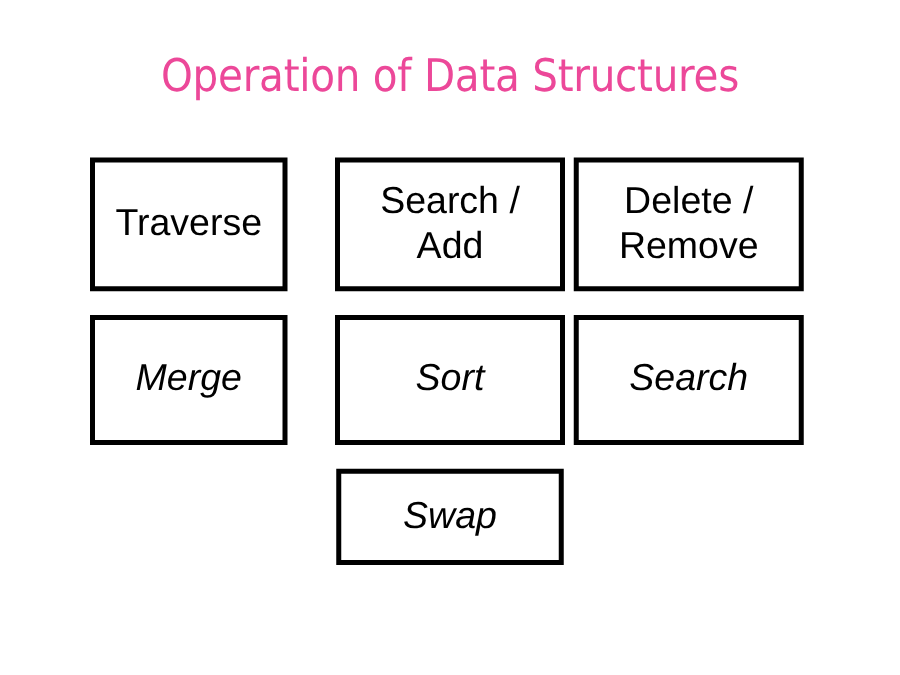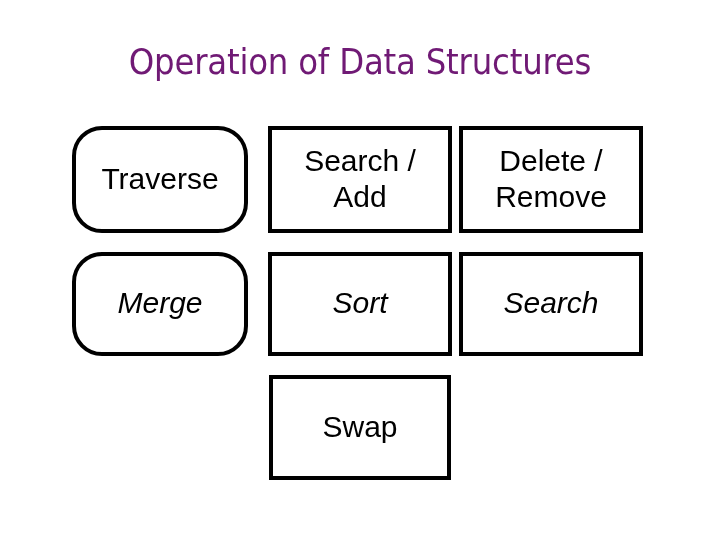--- a/index.html
+++ b/index.html
@@ -31,21 +31,21 @@
     position: absolute;
     left: 0;
     top: 40px;
     width: 720px;
     text-align: center;
     font-family: "DejaVu Sans Condensed", "Liberation Sans Narrow", "DejaVu Sans", sans-serif;
     font-size: 36px;
     font-weight: 400;
     line-height: 44px;
     letter-spacing: -0.2px;
-    color: #701a75;
+    color: #ec4899;
     white-space: nowrap;
   }
 
   
   .op-box {
     position: absolute;
     box-sizing: border-box;
     background: #ffffff;
     border: 4px solid #000000;
     display: flex;
@@ -57,28 +57,28 @@
     font-size: 30px;
     font-weight: 400;
     line-height: 36px;
     color: #000000;
     text-align: center;
     white-space: pre-line;
     padding-bottom: 2px;
   }
 
   
-  .col-1 { left: 72px;  width: 176px; border-radius: 30px; }
+  .col-1 { left: 72px;  width: 158px; }
   .col-2 { left: 268px; width: 184px; }
   .col-3 { left: 459px; width: 184px; }
 
   
   .row-1 { top: 126px; height: 107px; }
   .row-2 { top: 252px; height: 104px; font-style: italic; }
-  .row-3 { top: 375px; height: 105px; }
+  .row-3 { top: 375px; height: 77px; font-style: italic; }
 
   
   .col-swap { left: 269px; width: 182px; }
 </style>
 </head>
 <body>
 
 <div id="slide">
 
   <div id="slide-title">Operation of Data Structures</div>

